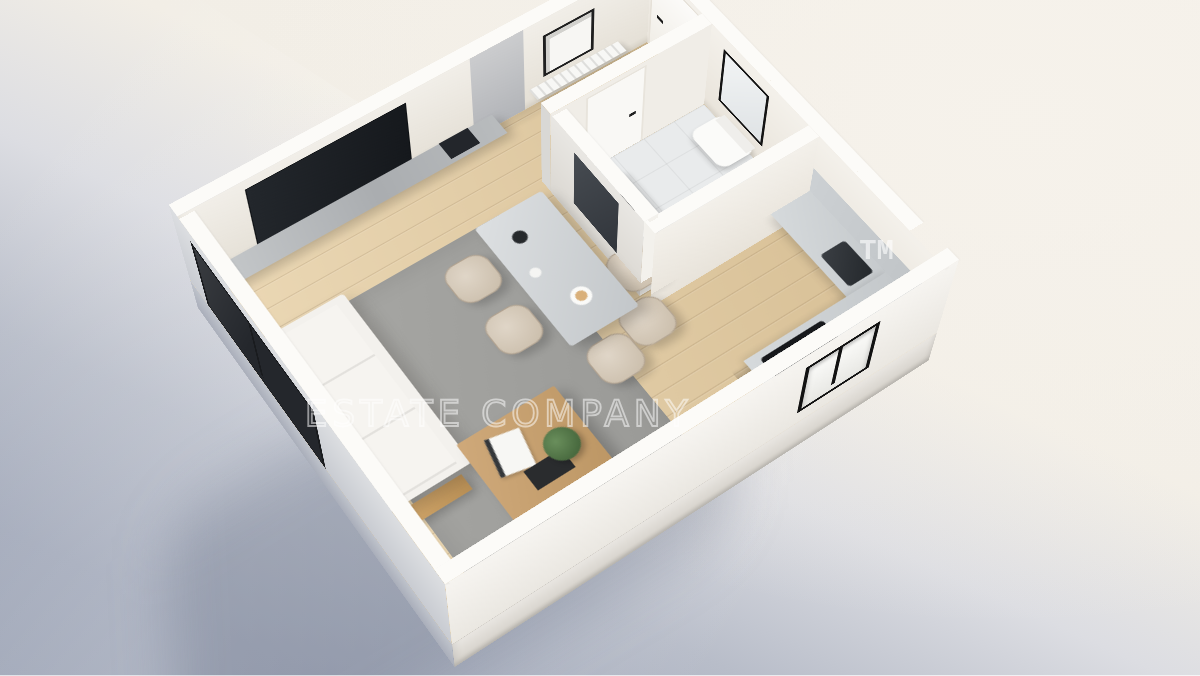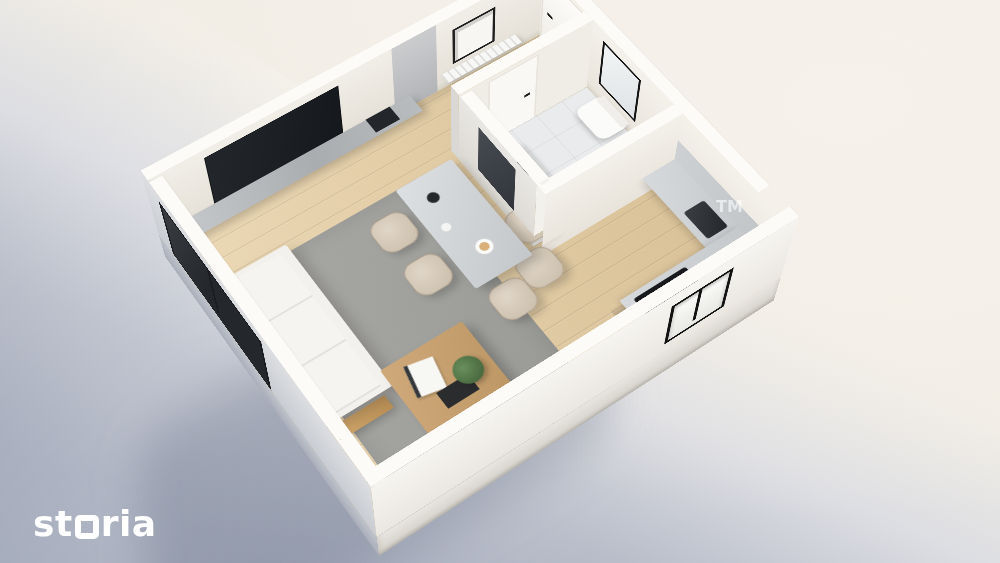--- a/index.html
+++ b/index.html
@@ -25,21 +25,21 @@
   .wtop{transform:translateZ(110px);background:#fcfbf8;box-shadow:0 0 2px rgba(0,0,0,0.08);}
   .chair{width:40px;height:40px;border-radius:14px;
     background:radial-gradient(circle at 40% 35%,#e0d6c8,#c9bca9);
     border:1px solid rgba(120,100,80,0.35);box-shadow:4px 6px 8px rgba(0,0,0,0.18);
     transform:translateZ(20px);}
   
   .wm-brand{position:absolute;left:238px;top:203px;font-size:150px;font-weight:800;line-height:1;
     letter-spacing:8px;color:transparent;-webkit-text-stroke:5px rgba(255,255,255,0.40);}
   .wm-tag{position:absolute;left:254px;top:328px;font-size:30px;font-weight:400;letter-spacing:4px;
     color:transparent;-webkit-text-stroke:1.5px rgba(255,255,255,0.52);}
-  .wm-tm{position:absolute;left:716px;top:197px;font-size:16px;font-weight:800;color:rgba(255,255,255,0.60);}
+  .wm-tm{position:absolute;left:716px;top:197px;font-size:24px;font-weight:800;color:rgba(255,255,255,0.60);font-family:Liberation Mono, monospace;}
   
   .storia{position:absolute;left:33px;top:503px;display:flex;align-items:center;
     color:#ffffff;font-weight:bold;font-size:36px;letter-spacing:0.5px;}
   .sq-o{width:12px;height:12px;border:6px solid #ffffff;border-radius:5px;margin:6px 2px 0 2px;}
 </style>
 </head>
 <body>
 
 <div class="stage">
   <div class="beam"></div>
@@ -180,20 +180,16 @@
 
     <div class="face wtop" style="left:0;top:0;width:480px;height:14px;"></div>
     <div class="face wtop" style="left:0;top:14px;width:14px;height:386px;"></div>
     <div class="face wtop" style="left:0;top:386px;width:480px;height:14px;"></div>
     <div class="face wtop" style="left:466px;top:14px;width:14px;height:372px;"></div>
     <div class="face wtop" style="left:300px;top:86px;width:166px;height:14px;"></div>
     <div class="face wtop" style="left:300px;top:100px;width:14px;height:130px;"></div>
     <div class="face wtop" style="left:300px;top:230px;width:166px;height:14px;"></div>
   </div>
 
+  <div class="wm-tag">ESTATE COMPANY</div>
   <div class="wm-tm">TM</div>
 
-  <div class="storia">
-    <span>st</span>
-    <span class="sq-o"></span>
-    <span>ria</span>
-  </div>
 </div>
 
 </body></html>

